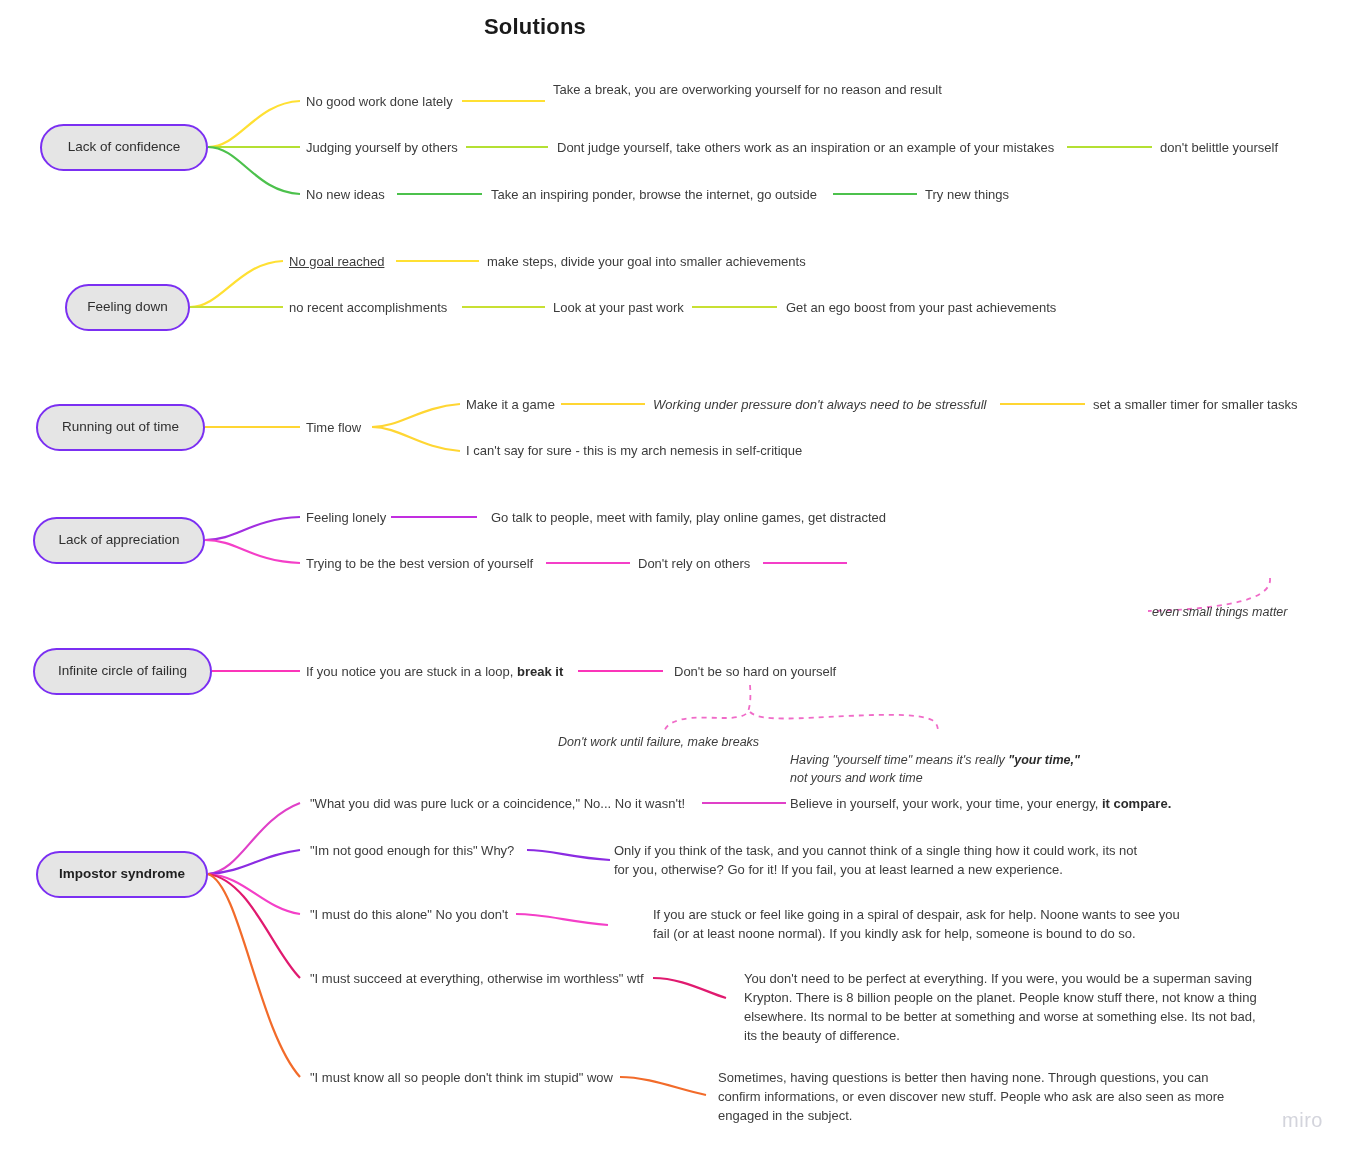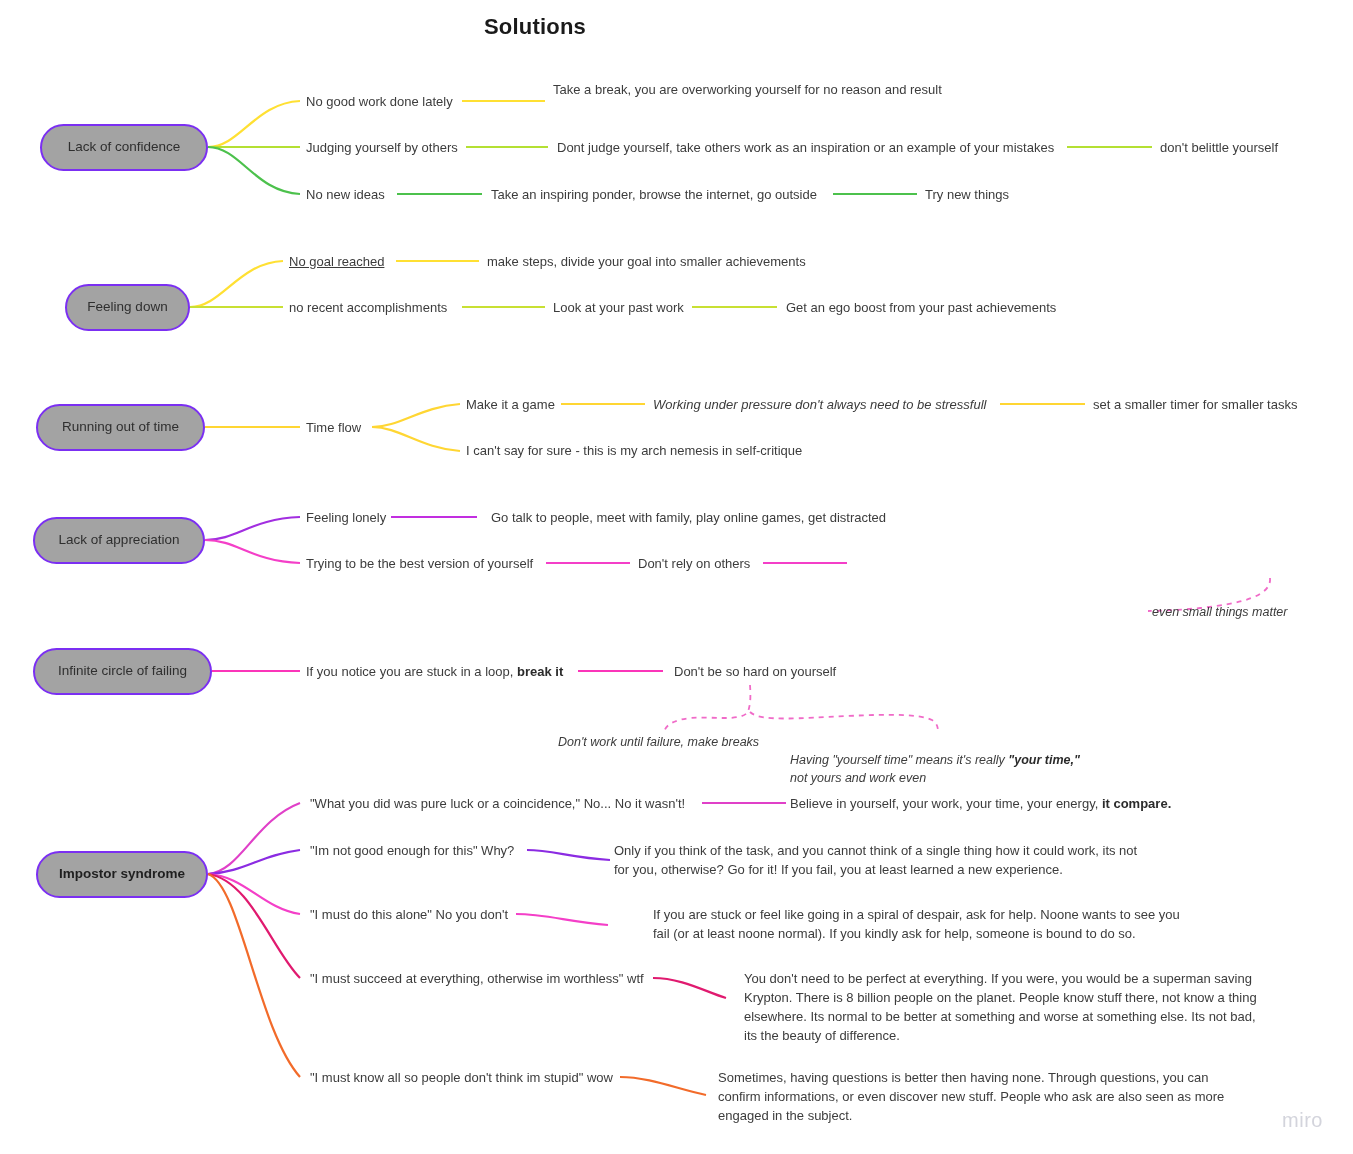--- a/index.html
+++ b/index.html
@@ -33,21 +33,21 @@
     text-align: center;
     font-size: 22px;
     font-weight: bold;
     color: #1a1a1a;
     letter-spacing: 0.2px;
   }
   .node {
     position: absolute;
     border: 2.5px solid #7b2ff2;
     border-radius: 26px;
-    background: #a3a3a3;
+    background: #e5e5e5;
     display: flex;
     align-items: center;
     justify-content: center;
     font-size: 13.5px;
     color: #2f2f2f;
     text-align: center;
     padding: 2px 10px;
     line-height: 1.2;
   }
   .node.bold { font-weight: bold; color: #1f1f1f; }
@@ -186,21 +186,21 @@
   <div class="lbl note nowrap" style="left:1152px; top:603px;">even small things matter</div>
 
   <div class="lbl nowrap" style="left:306px; top:663px;">
     <span>If you notice you are stuck in a loop, </span><b>break it</b>
   </div>
   <div class="lbl nowrap" style="left:674px; top:663px;">Don't be so hard on yourself</div>
 
   <div class="lbl note" style="left:558px; top:733px; width:210px;">Don't work until failure, make breaks</div>
 
   <div class="lbl note" style="left:790px; top:733px; width:300px;">
-    <span>Having "yourself time" means it's really </span><b>"your time,"</b><br><span>not yours and work even</span>
+    <span>Having "yourself time" means it's really </span><b>"your time,"</b><br><span>not yours and work time</span>
   </div>
 
   <div class="lbl nowrap" style="left:310px; top:795px;">"What you did was pure luck or a coincidence," No... No it wasn't!</div>
   <div class="lbl nowrap" style="left:790px; top:795px;">
     <span>Believe in yourself, your work, your time, your energy, </span><b>it compare.</b>
   </div>
 
   <div class="lbl nowrap" style="left:310px; top:842px;">"Im not good enough for this" Why?</div>
   <div class="lbl" style="left:614px; top:842px; width:600px;">Only if you think of the task, and you cannot think of a single thing how it could work, its not
 for you, otherwise? Go for it! If you fail, you at least learned a new experience.</div>

